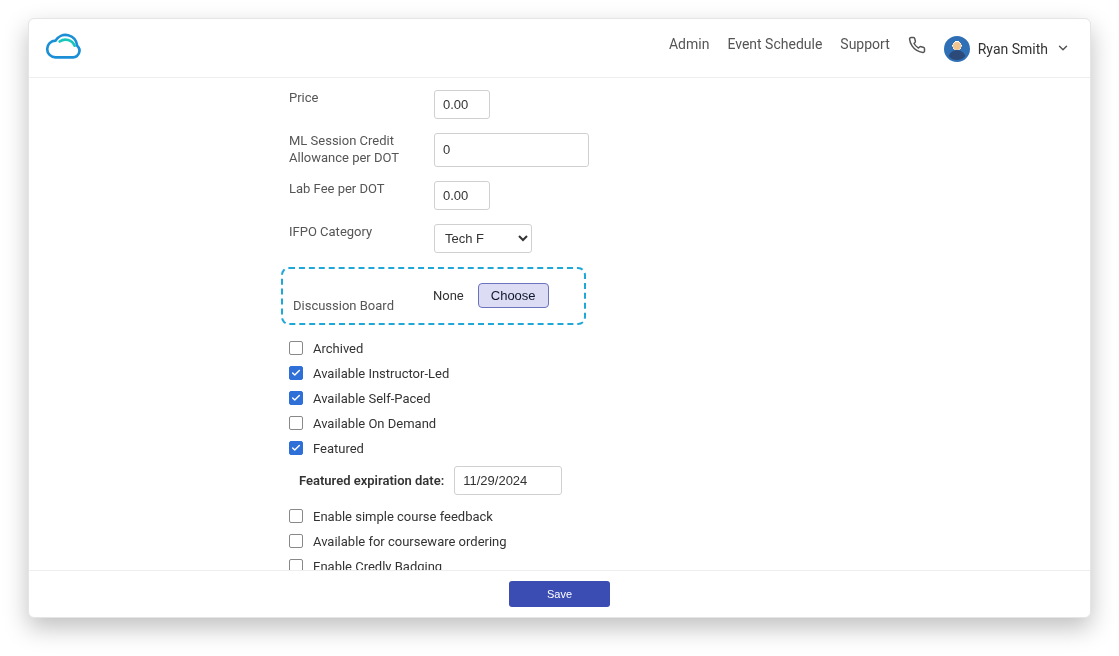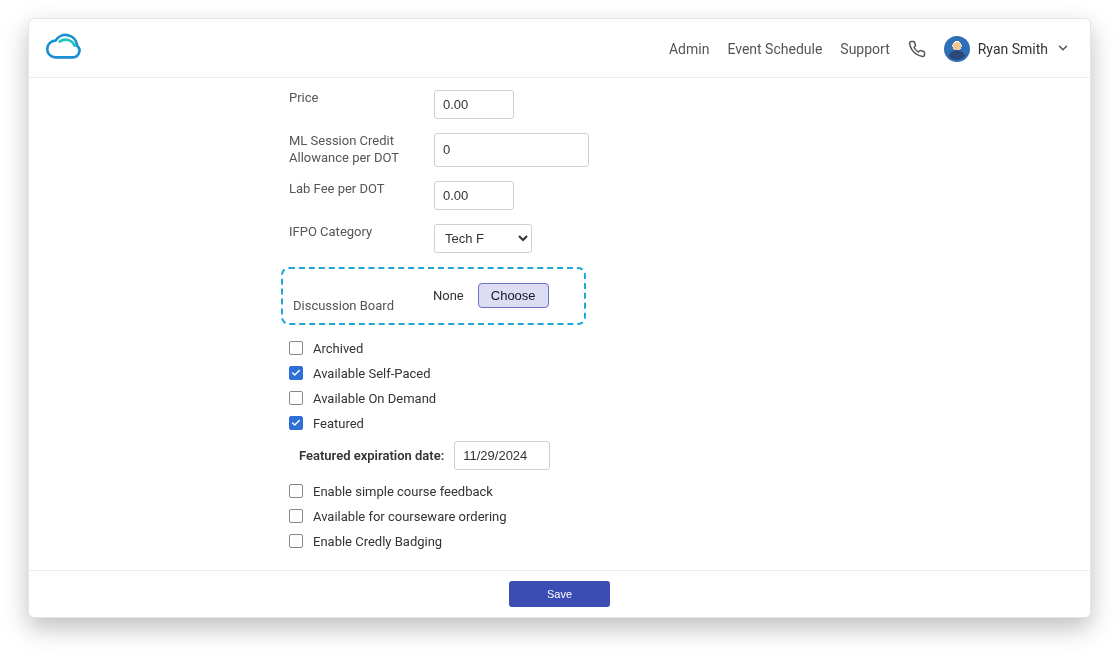--- a/index.html
+++ b/index.html
@@ -49,21 +49,21 @@
   }
   .logo-text-main .accent { color: #18b6d0; font-weight: 500; }
   .logo-sub {
     font-size: 8px;
     color: #2f6fb5;
     margin-top: -2px;
     letter-spacing: 0.3px;
   }
   .nav {
     display: flex;
-    align-items: center;
+    align-items: flex-start;
     gap: 18px;
   }
   .nav a {
     color: #555;
     text-decoration: none;
     font-size: 14px;
     cursor: pointer;
   }
   .phone-icon {
     width: 18px; height: 18px;
@@ -120,21 +120,21 @@
     line-height:1.3;
   }
   .input {
     border:1px solid #d0d0d0;
     border-radius:3px;
     padding:6px 8px;
     font-size:13px;
     color:#333;
     background:#fff;
   }
-  .input.small { width: 80px; }
+  .input.small { width: 56px; }
   .input.med  { width: 155px; }
   .input.sel  { width: 98px; padding:5px 6px; }
   select.input { appearance: menulist; }
 
   .highlight-row {
     border: 2px dashed #1fa7d8;
     border-radius: 8px;
     padding: 8px 10px;
     margin: 2px 0 16px -8px;
     width: 305px;
@@ -274,49 +274,57 @@
           <button class="choose-btn">Choose</button>
         </div>
 
         <div class="check-row">
           <span class="check">
             
           </span>
           <span>Archived</span>
         </div>
 
-
         <div class="check-row">
           <span class="check on">
             <svg viewBox="0 0 24 24" fill="none" stroke="#fff" stroke-width="3.5" stroke-linecap="round" stroke-linejoin="round">
                 <polyline points="20 6 9 17 4 12"></polyline>
               </svg>
           </span>
-          <span>Available Self-Paced</span>
-        </div>
-
-        <div class="check-row">
-          <span class="check">
-            
-          </span>
-          <span>Available On Demand</span>
+          <span>Available Instructor-Led</span>
         </div>
 
         <div class="check-row">
           <span class="check on">
             <svg viewBox="0 0 24 24" fill="none" stroke="#fff" stroke-width="3.5" stroke-linecap="round" stroke-linejoin="round">
                 <polyline points="20 6 9 17 4 12"></polyline>
               </svg>
           </span>
+          <span>Available Self-Paced</span>
+        </div>
+
+        <div class="check-row">
+          <span class="check">
+            
+          </span>
+          <span>Available On Demand</span>
+        </div>
+
+        <div class="check-row">
+          <span class="check on">
+            <svg viewBox="0 0 24 24" fill="none" stroke="#fff" stroke-width="3.5" stroke-linecap="round" stroke-linejoin="round">
+                <polyline points="20 6 9 17 4 12"></polyline>
+              </svg>
+          </span>
           <span>Featured</span>
         </div>
 
         <div class="sub-row">
           <span class="sub-label">Featured expiration date:</span>
-          <input class="input" style="width: 96px;" value="11/29/2024">
+          <input class="input" style="width: 108px;" value="11/29/2024">
         </div>
 
         <div class="check-row">
           <span class="check">
             
           </span>
           <span>Enable simple course feedback</span>
         </div>
 
         <div class="check-row">

